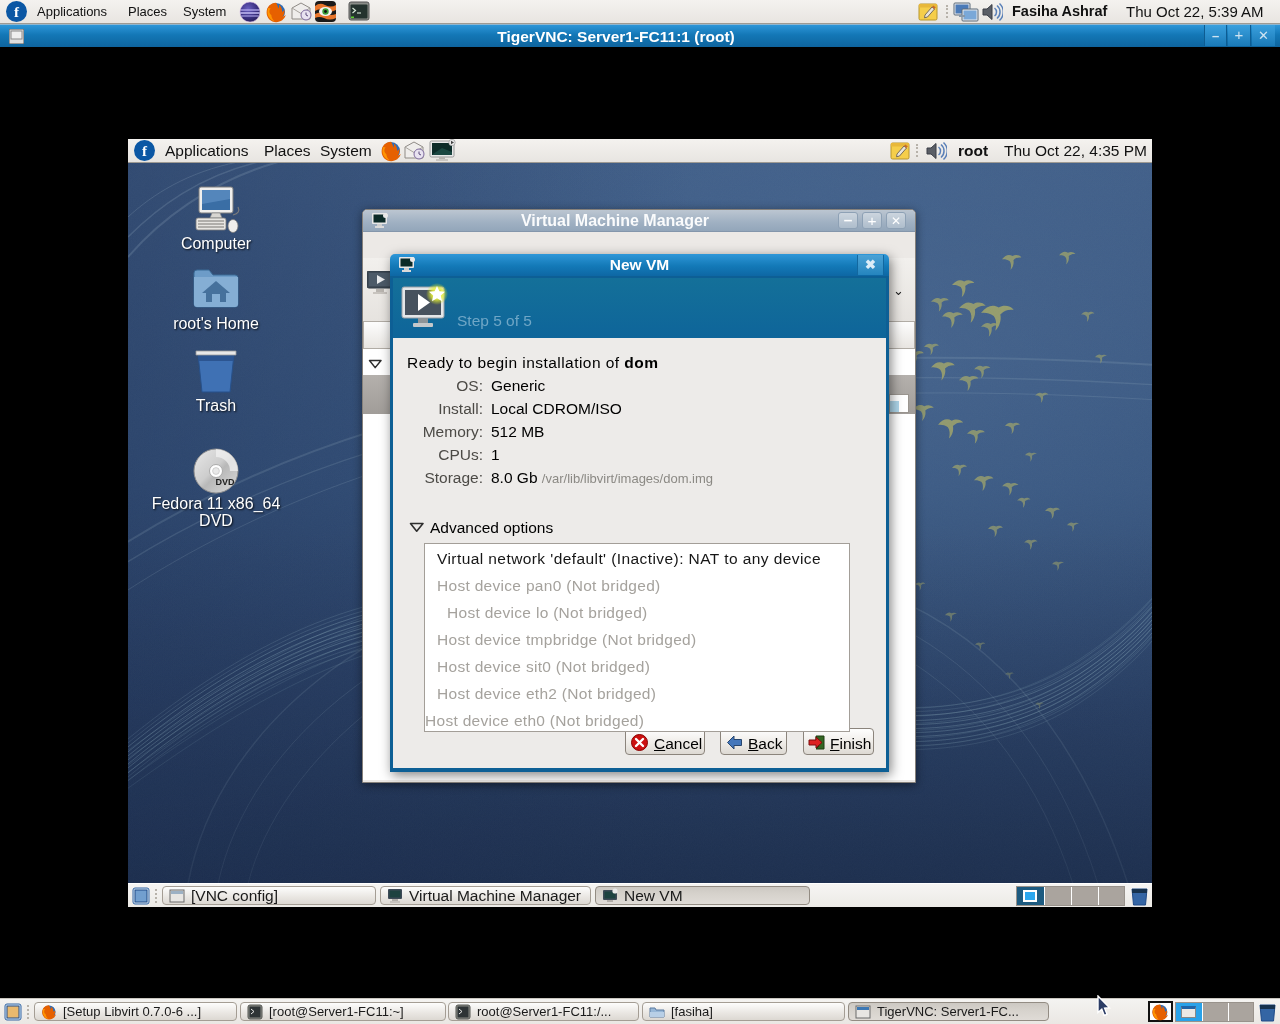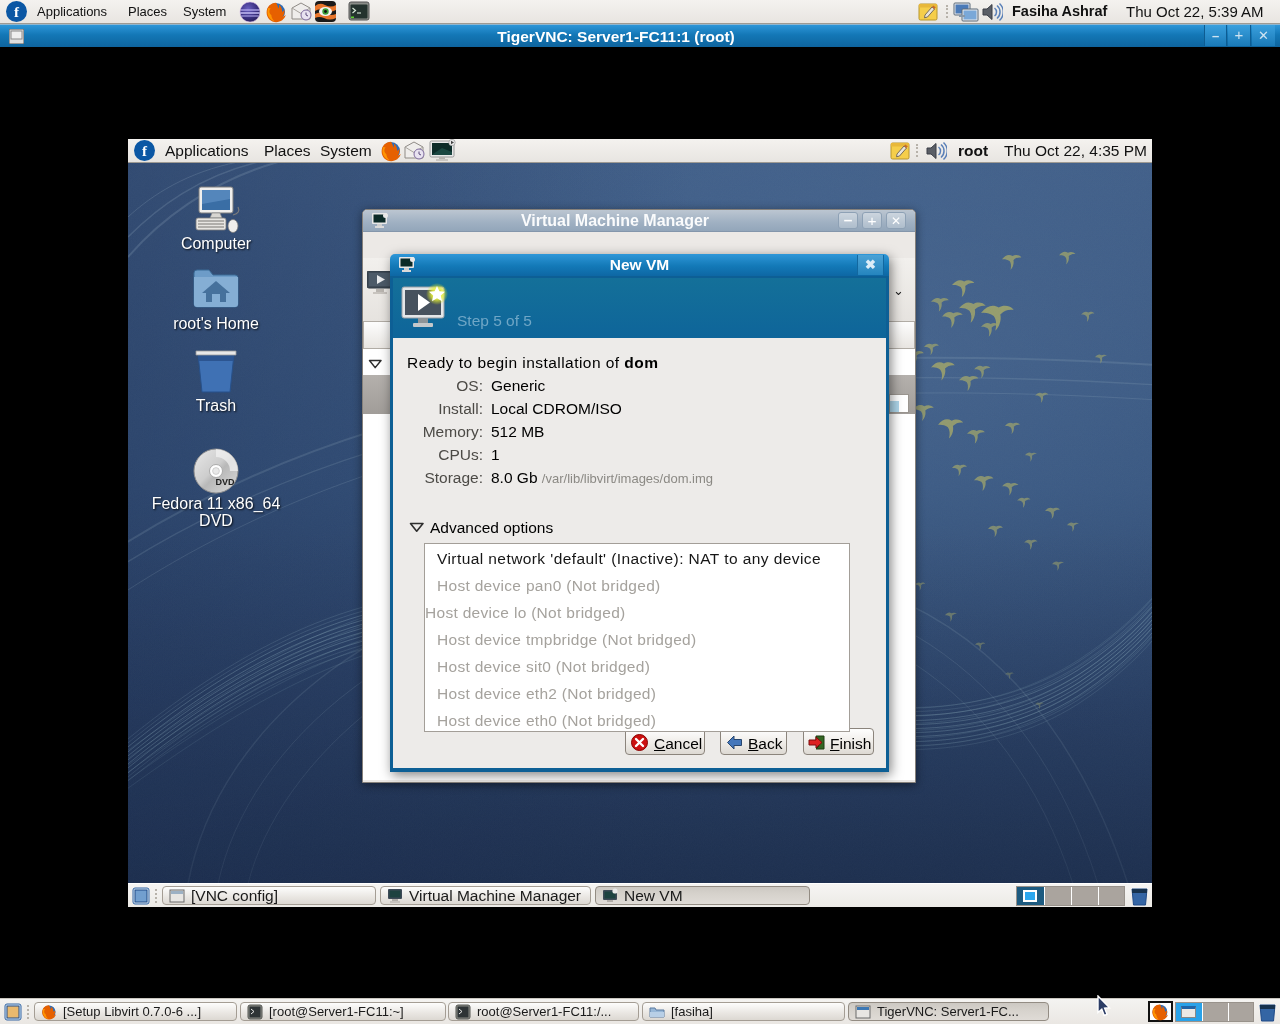--- a/index.html
+++ b/index.html
@@ -430,25 +430,25 @@
         <svg class="abs" style="left:4px;top:5px" width="18" height="17" viewBox="0 0 18 17">
           <path d="M8,2 L16,2 L16,15 L8,15 L11,12 L8,8.5 Z" fill="#336622" stroke="#1e3d12"></path>
           <path d="M1,6 L8,6 L8,3 L14,8.5 L8,14 L8,11 L1,11 Z" fill="#dd2222" stroke="#7a0c0c"></path>
         </svg>
         <span class="abs" style="left:26px;top:6px"><u>F</u>inish</span>
       </div>
 
       <div class="abs" style="left:34px;top:205px;width:426px;height:189px;background:#fff;border:1px solid #a39e98;z-index:5;">
         <div style="padding:1px 0 0 12px;line-height:27px;color:#161616;letter-spacing:0.42px;">Virtual network 'default' (Inactive): NAT to any device</div>
         <div style="padding-left:12px;line-height:27px;color:#a5a29d;letter-spacing:0.3px;">Host device pan0 (Not bridged)</div>
-        <div style="padding-left:0;line-height:27px;color:#a5a29d;letter-spacing:0.3px;">Host device lo (Not bridged)</div>
+        <div style="padding-left:22px;line-height:27px;color:#a5a29d;letter-spacing:0.3px;">Host device lo (Not bridged)</div>
         <div style="padding-left:12px;line-height:27px;color:#a5a29d;letter-spacing:0.3px;">Host device tmpbridge (Not bridged)</div>
         <div style="padding-left:12px;line-height:27px;color:#a5a29d;letter-spacing:0.3px;">Host device sit0 (Not bridged)</div>
         <div style="padding-left:12px;line-height:27px;color:#a5a29d;letter-spacing:0.3px;">Host device eth2 (Not bridged)</div>
-        <div style="padding-left:12px;line-height:27px;color:#a5a29d;letter-spacing:0.3px;">Host device eth0 (Not bridged)</div>
+        <div style="line-height:27px;color:#a5a29d;letter-spacing:0.3px;">Host device eth0 (Not bridged)</div>
       </div>
     </div>
   </div>
 
   <div class="abs" style="left:0;top:744px;width:1024px;height:24px;background:linear-gradient(#f6f5f3,#eceae6);border-top:1px solid #fff;">
     <svg class="abs" style="left:4px;top:3px" width="18" height="18" viewBox="0 0 18 18">
       <rect x="1" y="1" width="16" height="16" rx="2" fill="#d6e9f5" stroke="#3465a4"></rect>
       <rect x="3" y="3" width="12" height="12" fill="#729fcf" stroke="#204a87"></rect>
     </svg>
     <div class="dots" style="left:27px;top:5px;height:14px;"></div>

